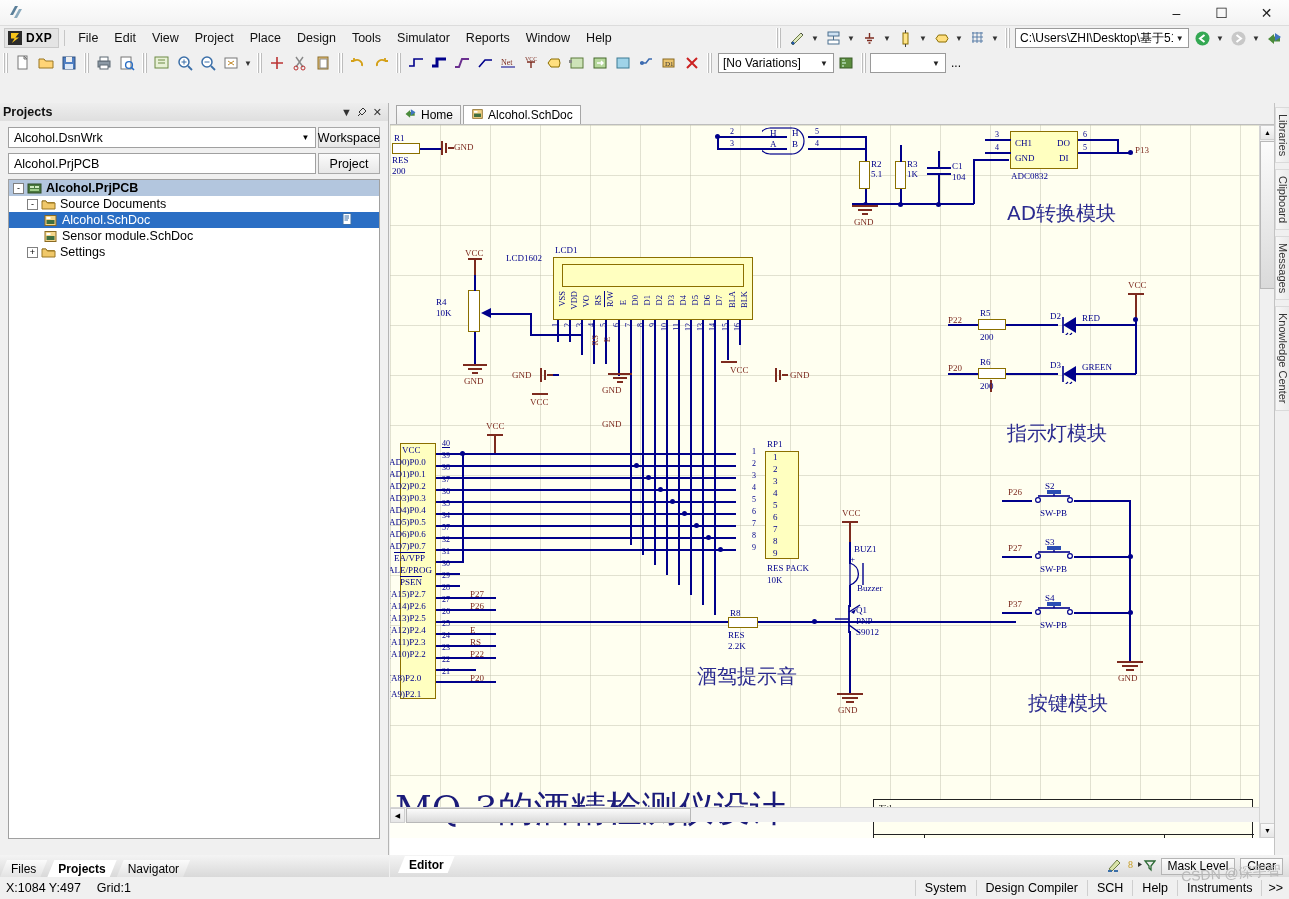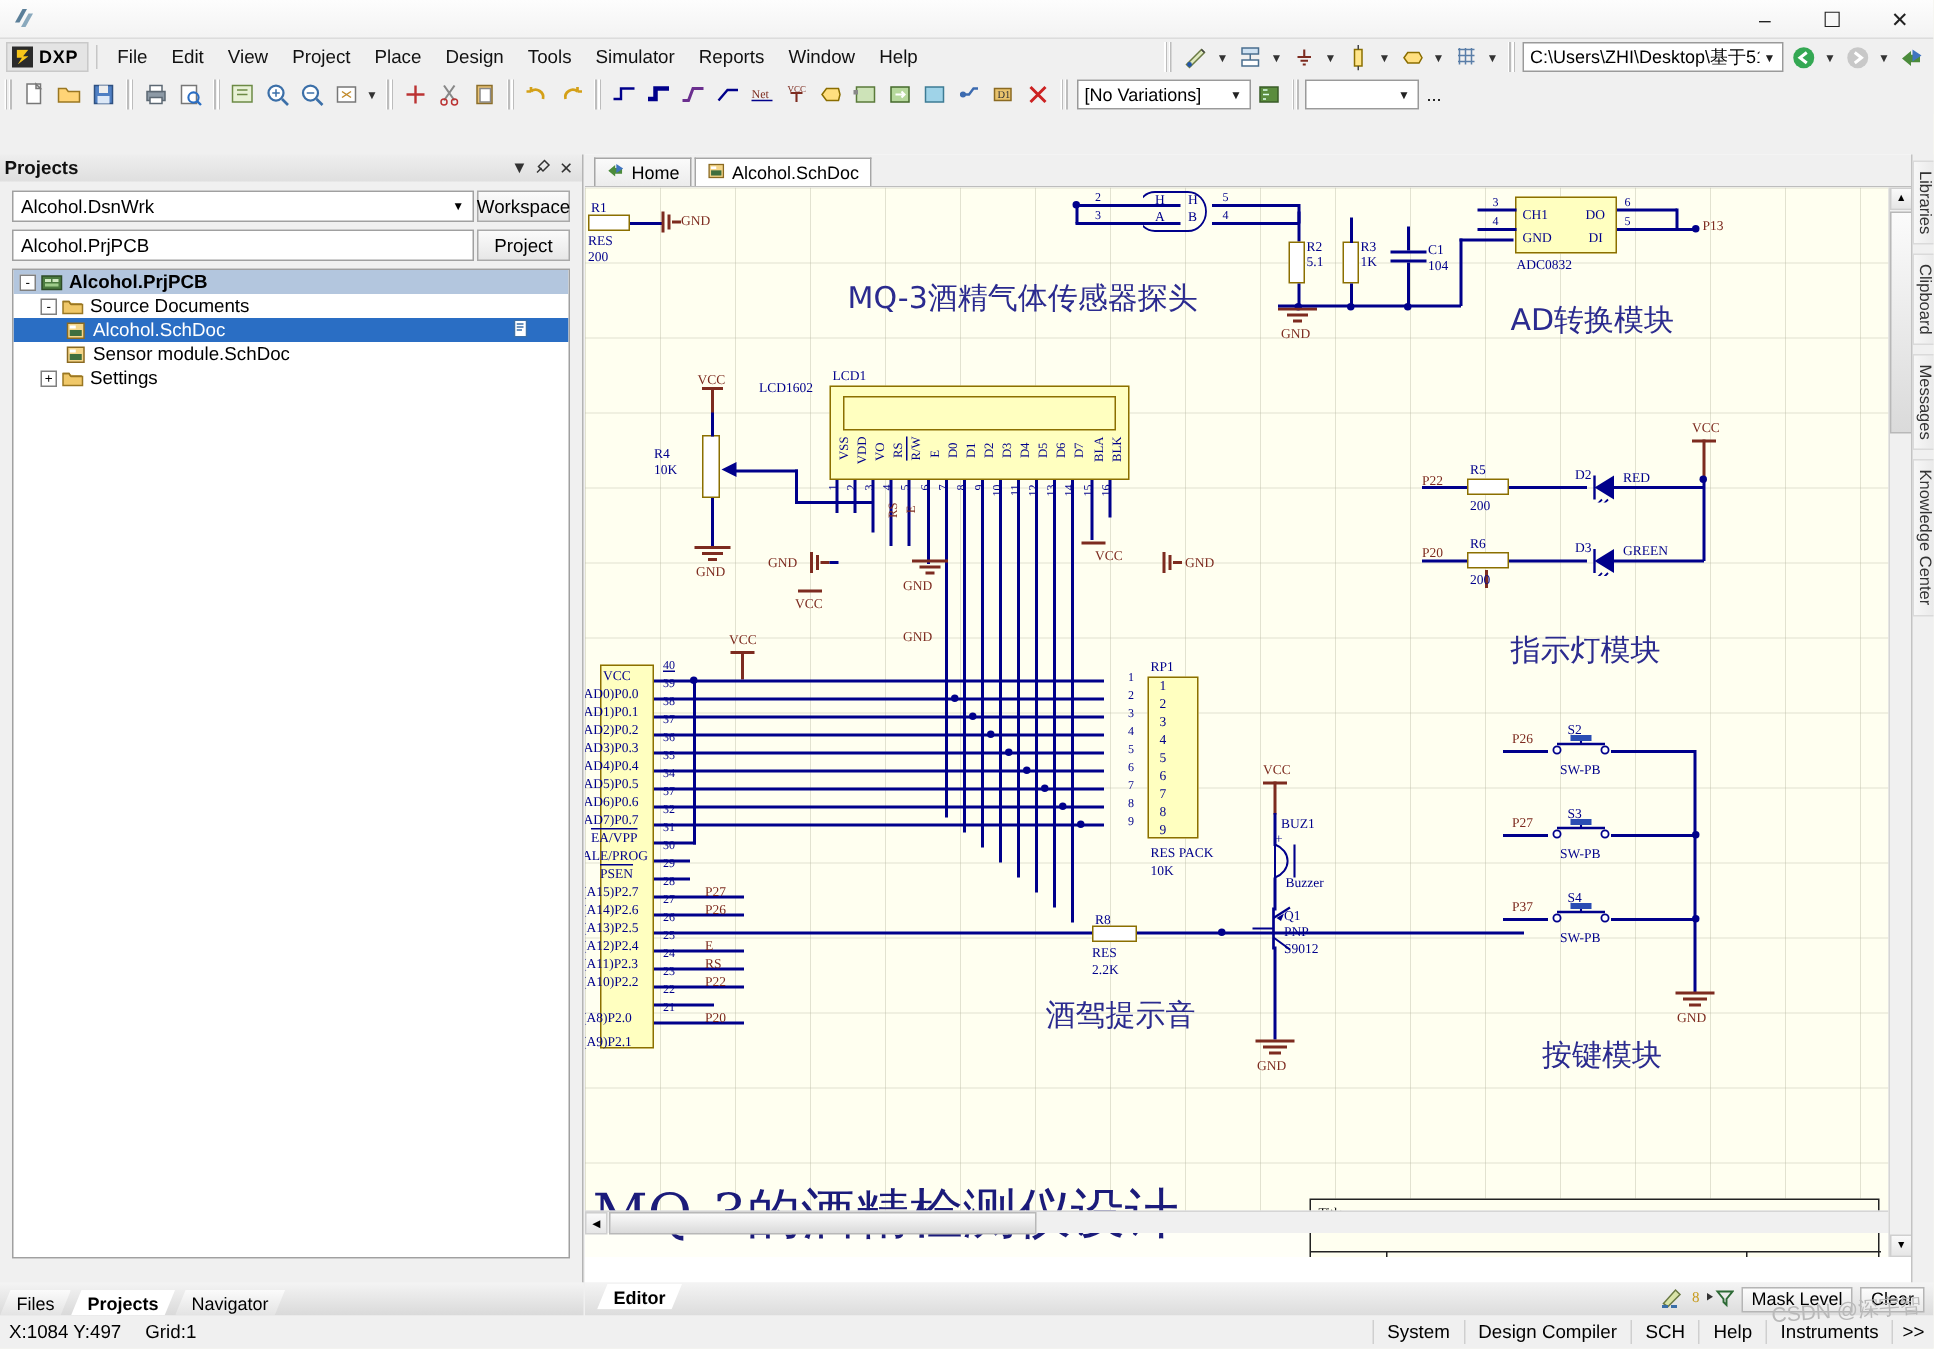--- a/index.html
+++ b/index.html
@@ -633,21 +633,20 @@
         <div class="wire" style="left:595px; top:27px; width:26px; height:1.5px;"></div>
         <div class="lbl pinno" style="left:693px; top:5px;">6</div>
         <div class="lbl pinno" style="left:693px; top:18px;">5</div>
         <div class="wire" style="left:688px; top:14px; width:40px; height:1.5px;"></div>
         <div class="wire" style="left:688px; top:27px; width:52px; height:1.5px;"></div>
         <div class="wire" style="left:727px; top:14px; width:1.5px; height:14px;"></div>
         <div class="junction" style="left:738px; top:25px;"></div>
         <div class="lbl net" style="left:745px; top:20px;">P13</div>
         <div class="lbl ref" style="left:621px; top:46px;">ADC0832</div>
 
-        <div class="cnlabel" style="left:175px; top:60px;">MQ-3酒精气体传感器探头</div>
         <div class="cnlabel" style="left:617px; top:75px;">AD转换模块</div>
         <div class="cnlabel" style="left:617px; top:295px;">指示灯模块</div>
         <div class="cnlabel" style="left:307px; top:538px;text-align:right;">酒驾提示音</div>
         <div class="cnlabel" style="left:638px; top:565px;">按键模块</div>
 
         <div class="lbl ref" style="left:165px; top:125px;"></div>
         <div class="lbl net" style="left:75px; top:123px;">VCC</div>
         <div class="rwire" style="left:78px; top:133px; width:14px; height:1.5px;"></div>
         <div class="rwire" style="left:84px; top:133px; width:1.5px; height:18px;"></div>
         <div class="lbl ref" style="left:116px; top:128px;">LCD1602</div>

